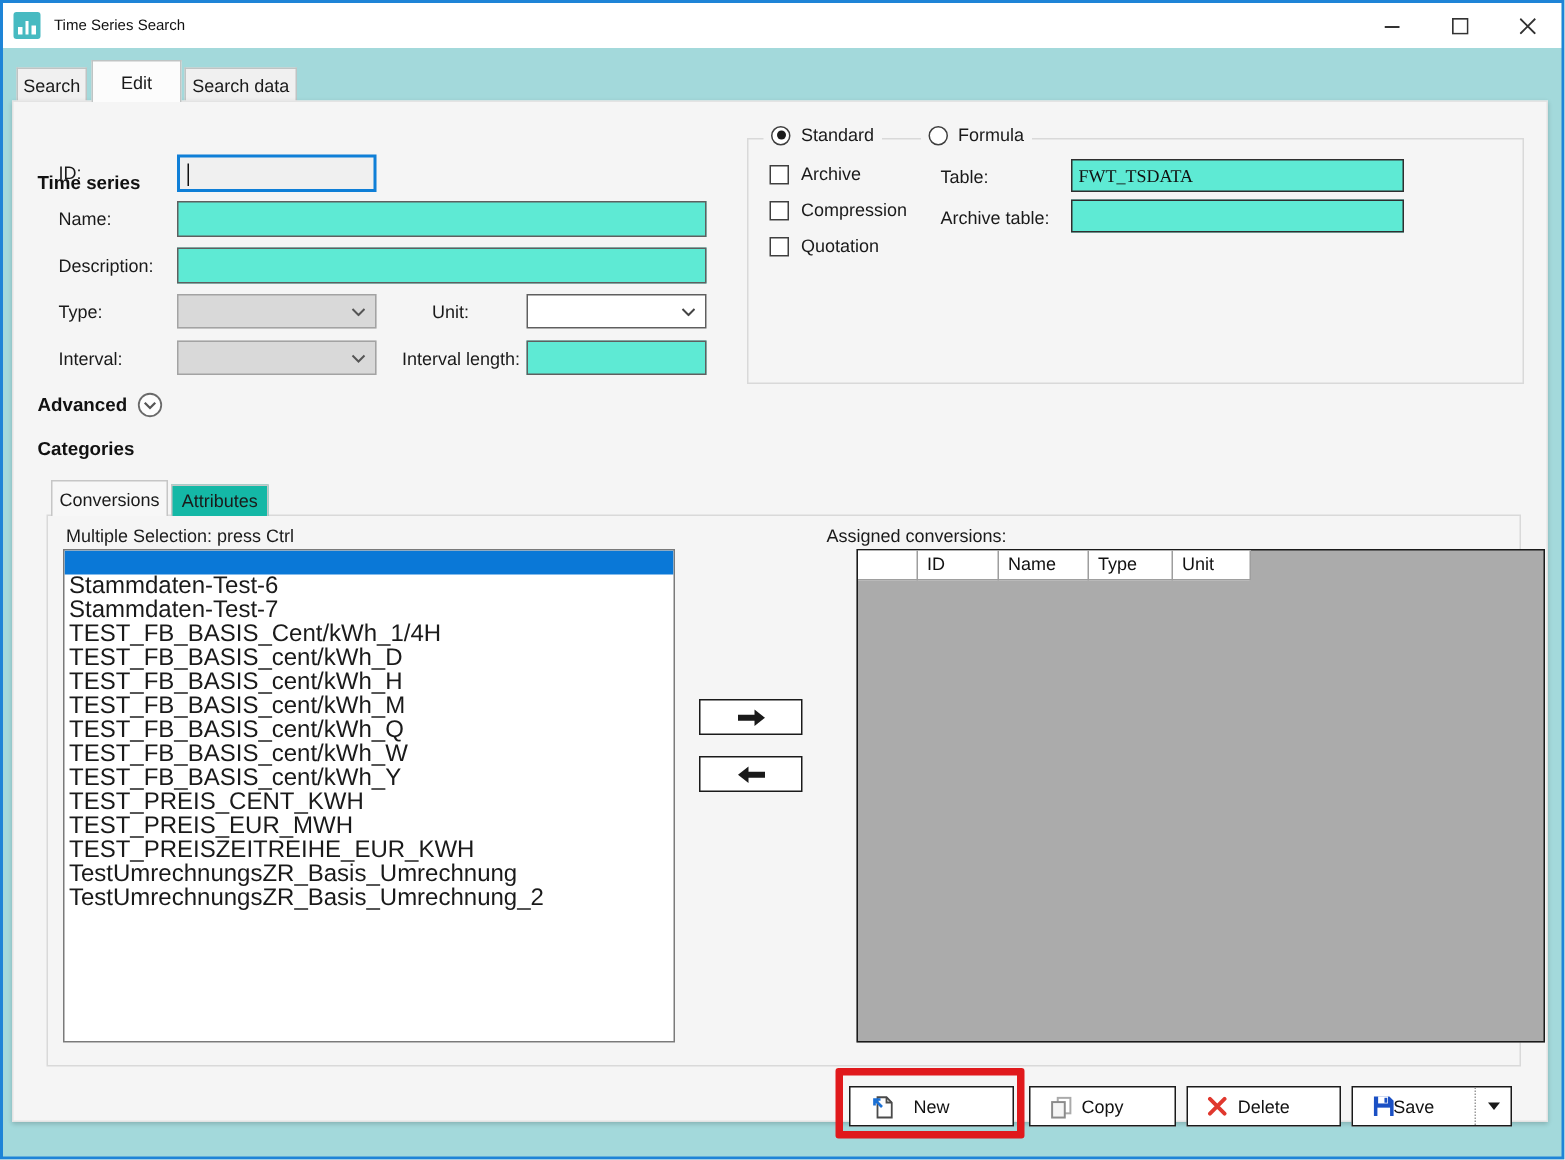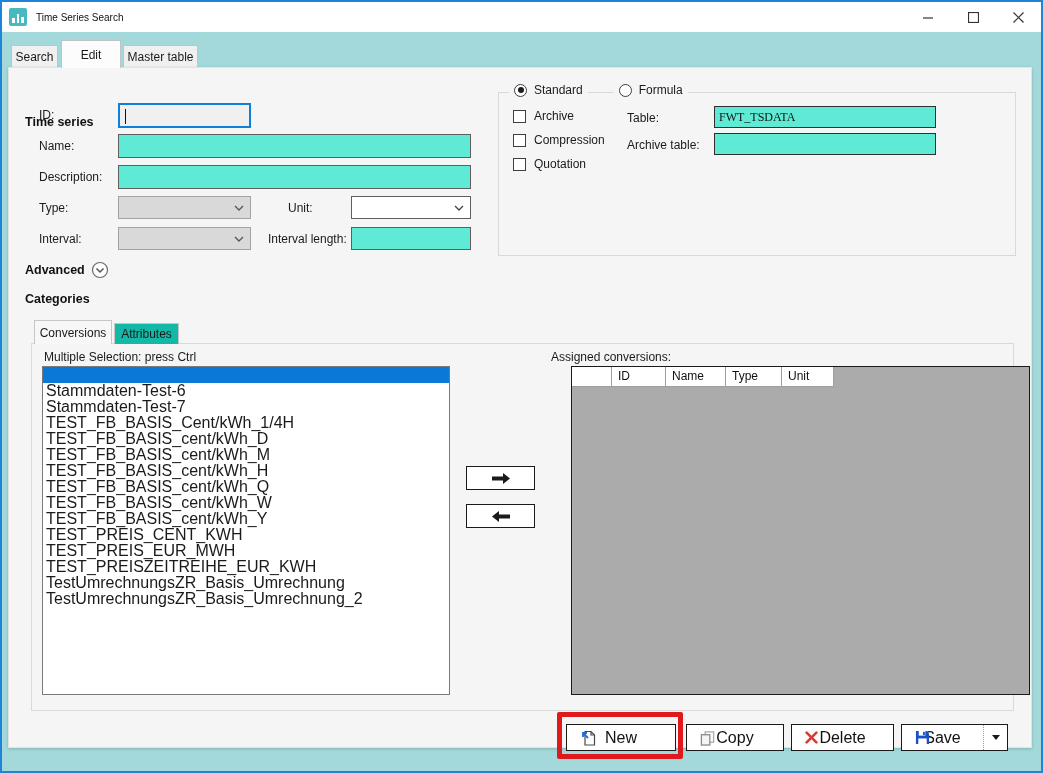--- a/index.html
+++ b/index.html
@@ -48,21 +48,21 @@
   .list-row.selected { background:#0a78d7; color:#fff; }
   
   .grid { position:absolute; background:#ababab; border:1px solid #1a1a1a; }
   .grid-header { display:flex; height:20px; }
   .gh-cell { background:#fff; border-right:1px solid #9e9e9e; border-bottom:1px solid #9e9e9e; font-size:12px; line-height:19px; padding-left:6px; color:#111; }
   
   .arrow-btn { position:absolute; width:69px; height:24px; background:#fff; border:1px solid #1a1a1a; display:flex; align-items:center; justify-content:center; }
   
   .act-btn { position:absolute; height:27px; background:#fff; border:1px solid #1a1a1a; display:flex; align-items:center; }
   .act-btn .b-icon { position:absolute; left:13px; display:flex; }
-  .act-btn .b-label { width:100%; text-align:center; font-size:16px; color:#111; }
+  .act-btn .b-label { width:100%; text-align:center; font-size:12px; color:#111; }
   .save-split { position:absolute; right:0; top:0; bottom:0; width:24px; border-left:1px dotted #9a9a9a; display:flex; align-items:center; justify-content:center; }
   .tri-down { width:0; height:0; border-left:4px solid transparent; border-right:4px solid transparent; border-top:5px solid #1a1a1a; }
   .annotation { position:absolute; border:5px solid #e0191c; border-radius:2px; pointer-events:none; z-index:10; }
 </style>
 </head>
 <body>
 
 <div id="window">
 
   <div class="titlebar">
@@ -86,21 +86,21 @@
       <div class="win-btn">
         <svg width="11" height="11">
             <path d="M0.5 0.5 L10.5 10.5 M10.5 0.5 L0.5 10.5" stroke="#333" stroke-width="1.2"></path>
           </svg>
       </div>
     </div>
   </div>
 
   <div class="tab" style="left:9px; top:43px; width:47px; height:23px;">Search</div>
   <div class="tab active" style="left:59px; top:38px; width:60px; height:28px;">Edit</div>
-  <div class="tab" style="left:121px; top:43px; width:75px; height:23px;">Master table</div>
+  <div class="tab" style="left:121px; top:43px; width:75px; height:23px;">Search data</div>
 
   <div class="main-panel">
 
     <div class="heading" style="left:16px; top:11px;margin-top:36px;">Time series</div>
 
     <div class="flabel" style="left:30px; top:40px;">ID:</div>
     <div class="id-field" style="left:109px; top:35px; width:133px; height:25px;">
       <span class="caret"></span>
     </div>
 
@@ -184,22 +184,22 @@
 
     <div class="tabpanel" style="left:22px; top:275px; width:983px; height:368px;">
       <div class="flabel" style="left:12px; top:6px;">Multiple Selection: press Ctrl</div>
 
       <div class="listbox" style="left:10px; top:22px; width:408px; height:329px;">
         <div class="list-row selected"></div>
         <div class="list-row">Stammdaten-Test-6</div>
         <div class="list-row">Stammdaten-Test-7</div>
         <div class="list-row">TEST_FB_BASIS_Cent/kWh_1/4H</div>
         <div class="list-row">TEST_FB_BASIS_cent/kWh_D</div>
+        <div class="list-row">TEST_FB_BASIS_cent/kWh_H</div>
         <div class="list-row">TEST_FB_BASIS_cent/kWh_M</div>
-        <div class="list-row">TEST_FB_BASIS_cent/kWh_H</div>
         <div class="list-row">TEST_FB_BASIS_cent/kWh_Q</div>
         <div class="list-row">TEST_FB_BASIS_cent/kWh_W</div>
         <div class="list-row">TEST_FB_BASIS_cent/kWh_Y</div>
         <div class="list-row">TEST_PREIS_CENT_KWH</div>
         <div class="list-row">TEST_PREIS_EUR_MWH</div>
         <div class="list-row">TEST_PREISZEITREIHE_EUR_KWH</div>
         <div class="list-row">TestUmrechnungsZR_Basis_Umrechnung</div>
         <div class="list-row">TestUmrechnungsZR_Basis_Umrechnung_2</div>
       </div>
 

